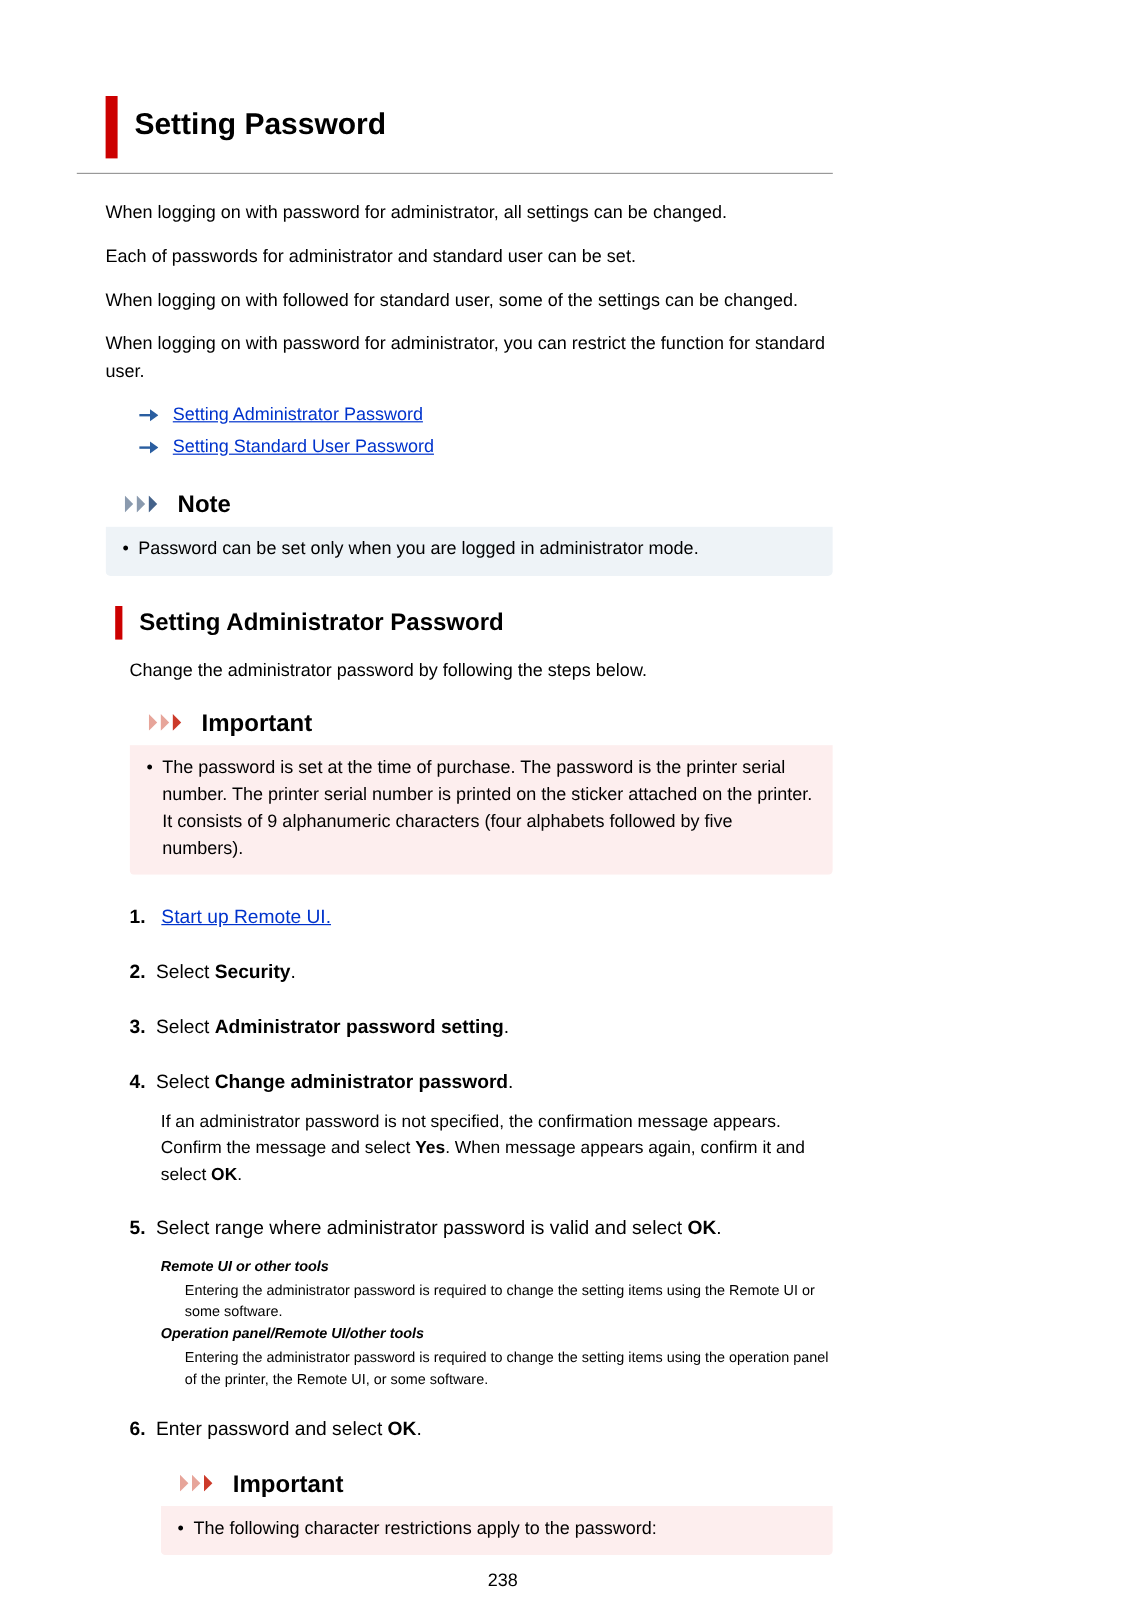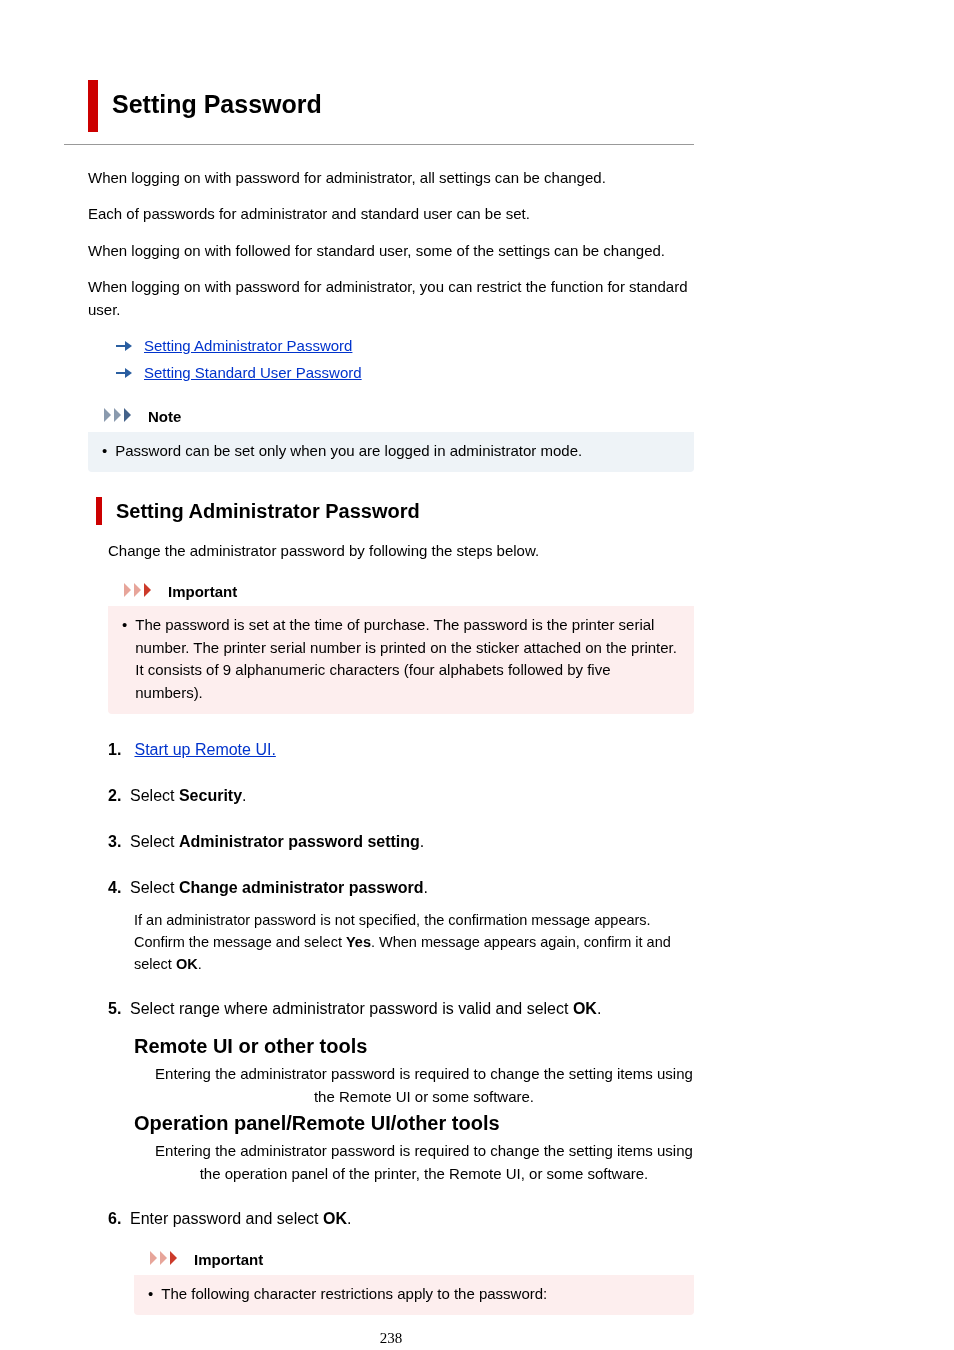--- a/index.html
+++ b/index.html
@@ -57,21 +57,21 @@
   .callout {
     margin: 14px 0 24px 0;
     border-radius: 4px;
     overflow: hidden;
   }
   .callout .head {
     display: flex;
     align-items: center;
     padding: 4px 0 3px 16px;
     font-weight: bold;
-    font-size: 15px;
+    font-size: 20px;
   }
   .callout .chev {
     margin-right: 8px;
   }
   .callout.note .body { background: #eef3f7; }
   .callout.important .body { background: #fdeeee; }
   .callout .body {
     padding: 8px 14px 10px 14px;
   }
   .callout .body .bullet {
@@ -110,39 +110,40 @@
     font-weight: bold;
     display: inline-block;
     width: 22px;
   }
   .step-body {
     margin-left: 26px;
     font-size: 14.5px;
   }
   .def-term {
     font-weight: bold;
-    font-size: 20px;
+    font-size: 12px;
+    font-style: italic;
   }
   .def-body {
     margin-left: 20px;
     margin-top: 2px;
-    font-size: 15px;
-    text-align: center;
+    font-size: 12px;
   }
   .inner-important {
     margin-left: 26px;
   }
   .page-num {
     position: absolute;
     bottom: 30px;
     left: 0;
     width: 100%;
     text-align: center;
-    font-family: Liberation Serif, serif;
+    font-family: Liberation Sans, sans-serif;
     font-size: 15px;
+    padding-left: 28px;
   }
   b { font-weight: bold; margin-top: 32px; }
 </style>
 </head>
 <body>
 
 <div class="page">
 
   <div class="h1-block">
     <span class="title">Setting Password</span>

